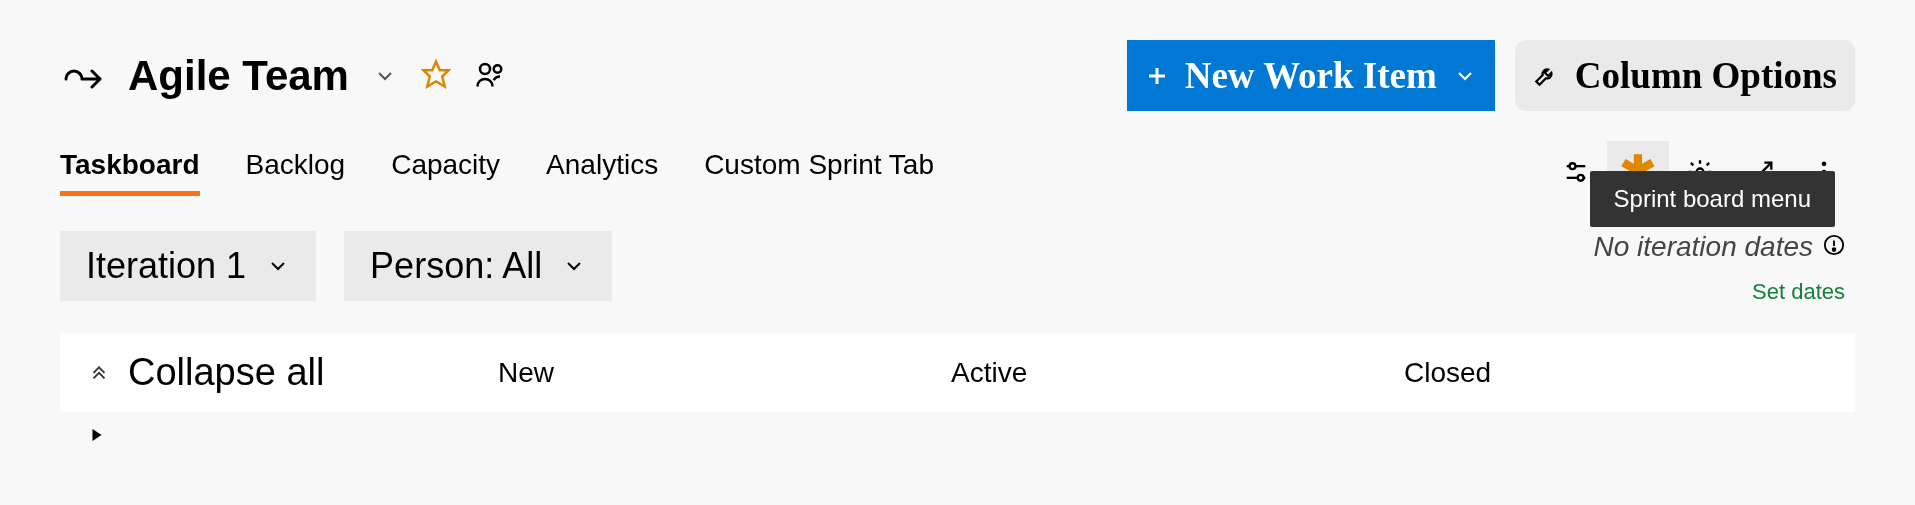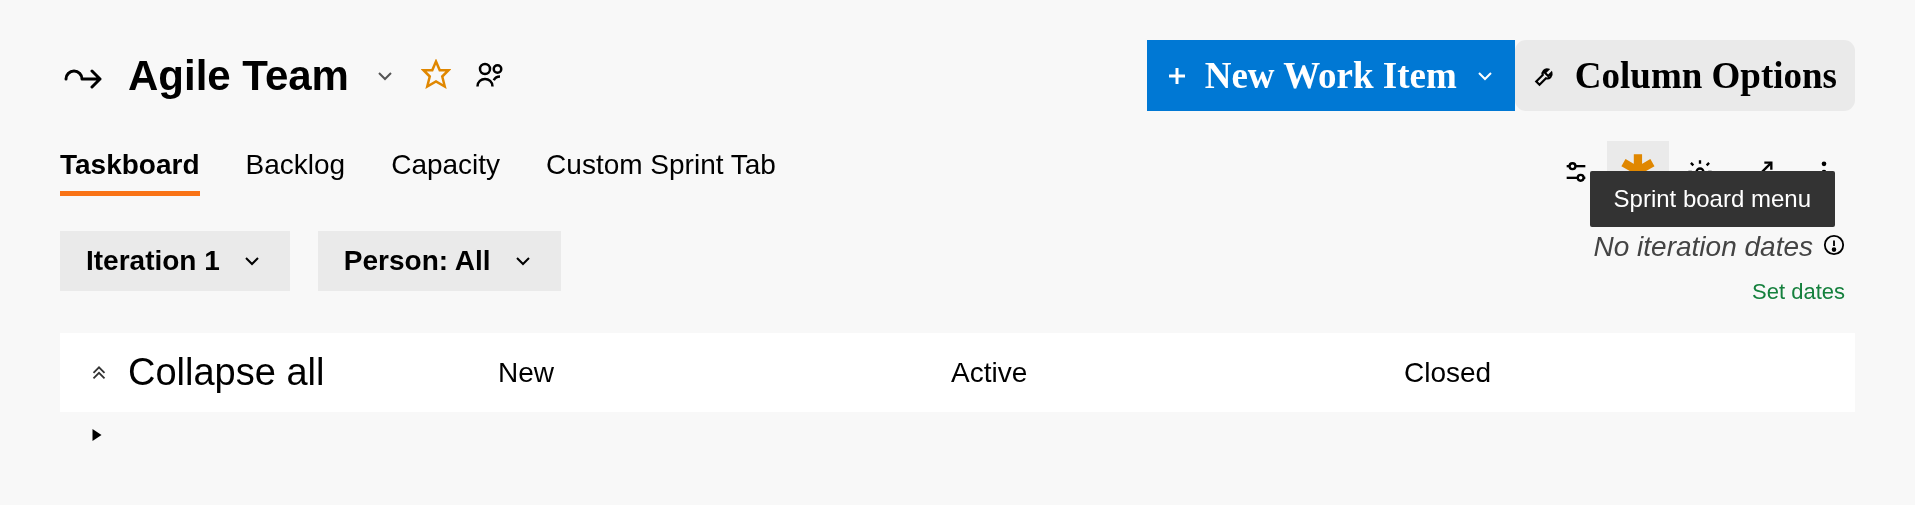--- a/index.html
+++ b/index.html
@@ -10,20 +10,21 @@
       height: 505px;
       overflow: hidden;
       color: #000;
     }
     .page { padding: 40px 60px 0 60px; }
 
     
     .header-row {
       display: flex;
       align-items: center;
+      gap: 20px;
       margin-bottom: 30px;
     }
     .page-title-wrap {
       display: flex;
       align-items: center;
       gap: 24px;
       flex: 1;
     }
     .sprint-icon svg { width: 44px; height: 30px; }
     .page-title { font-size: 42px; font-weight: 600; }
@@ -61,21 +62,21 @@
       cursor: pointer;
     }
     .tool-btn.highlight { background: #eaeaea; }
     .tool-btn svg { width: 28px; height: 28px; }
     .asterisk { color: #e08700; font-size: 44px; font-weight: 800; line-height: 1; }
 
     
     .filters-row { display: flex; align-items: flex-start; gap: 28px; margin-bottom: 28px; position: relative; }
     .chip {
       display: inline-flex; align-items: center; gap: 20px;
-      background: #eaeaea; padding: 14px 26px; font-size: 28px; font-weight: 700;
+      background: #eaeaea; padding: 14px 26px; font-size: 36px; font-weight: 400;
       cursor: pointer;
     }
     .chip .chevron svg { stroke: #000; }
 
     .dates-col { margin-left: auto; text-align: right; padding-right: 10px; }
     .no-dates {
       font-size: 28px; color: #444; display: flex; align-items: center; gap: 10px; font-style: italic;
     }
     .set-dates { font-size: 22px; color: #15803d; margin-top: 16px; cursor: pointer; }
     .info-icon svg { width: 22px; height: 22px; stroke: #000; fill: none; stroke-width: 2; }
@@ -168,20 +169,21 @@
       </span>
       <span>Column Options</span>
     </button>
   </div>
 
   <div class="tabs-row">
     <div class="tabs">
       <div class="tab active">Taskboard</div>
       <div class="tab">Backlog</div>
       <div class="tab">Capacity</div>
+      <div class="tab">Analytics</div>
       <div class="tab">Custom Sprint Tab</div>
     </div>
     <div class="toolbar-icons">
       <span class="tool-btn">
         <svg viewBox="0 0 24 24">
             <line x1="4" y1="7" x2="20" y2="7" stroke="#000" stroke-width="2"></line>
             <circle cx="9" cy="7" r="2.5" fill="#fff" stroke="#000" stroke-width="2"></circle>
             <line x1="4" y1="17" x2="20" y2="17" stroke="#000" stroke-width="2"></line>
             <circle cx="16" cy="17" r="2.5" fill="#fff" stroke="#000" stroke-width="2"></circle>
           </svg>

